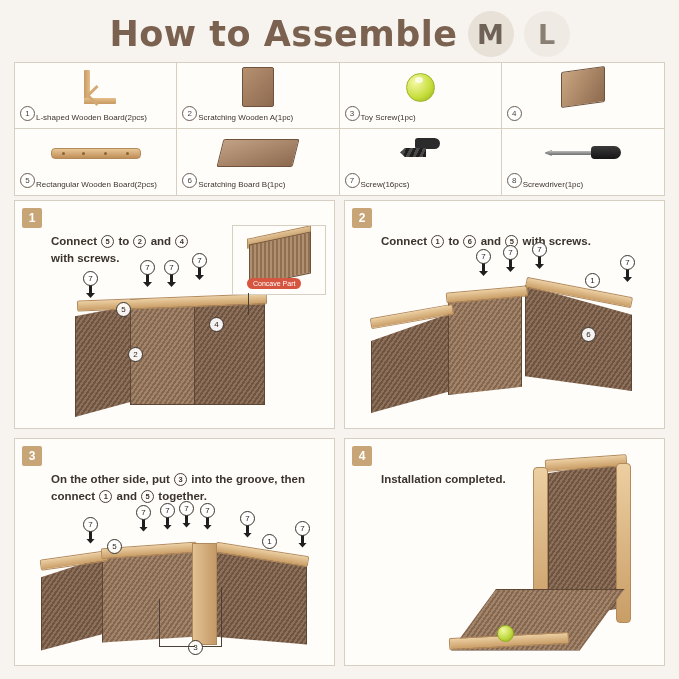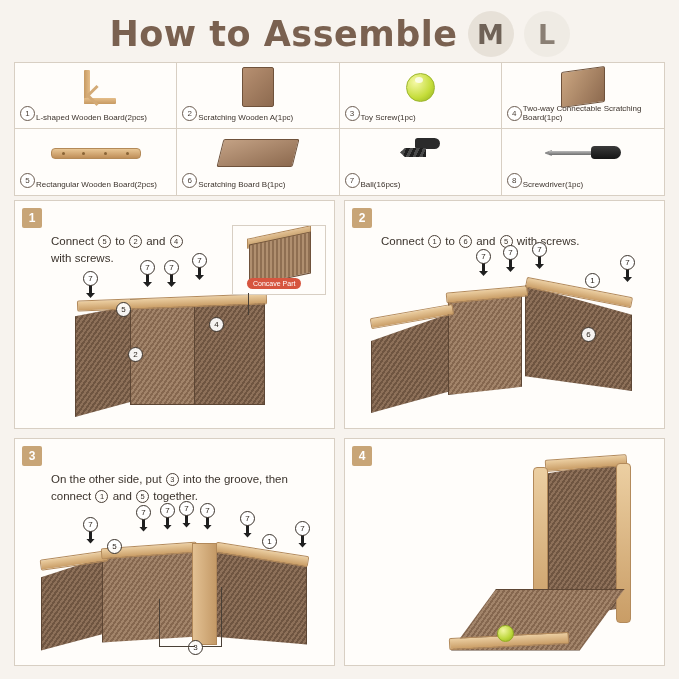--- a/index.html
+++ b/index.html
@@ -232,20 +232,21 @@
     display: flex; align-items: center; justify-content: center;
     border-radius: 2px;
   }
   .step-text {
     position: absolute;
     left: 36px; top: 32px;
     right: 10px;
     font-size: 11.5px;
     color: #3b332c;
     line-height: 1.5;
+    font-weight: bold;
   }
   .step-text .cnum {
     display: inline-flex;
     width: 11px; height: 11px;
     border-radius: 50%;
     border: 1px solid #4a3f36;
     font-size: 7.5px;
     align-items: center; justify-content: center;
     vertical-align: 1px;
     margin: 0 1px;
@@ -368,21 +369,20 @@
         </div>
         <div class="num-badge">3</div>
         <div class="part-label">Toy Screw(1pc)</div>
       </div>
 
       <div class="part-cell">
         <div class="part-art">
           <div class="twoway"></div>
         </div>
         <div class="num-badge">4</div>
-        <div class="part-label">Two-way Connectable Scratching Board(1pc)</div>
       </div>
     </div>
 
     <div class="parts-row">
 
       <div class="part-cell">
         <div class="part-art">
           <div class="rect-wood">
             <span style="left:10px"></span>
               <span style="left:30px"></span>
@@ -403,21 +403,21 @@
       </div>
 
       <div class="part-cell">
         <div class="part-art">
           <div class="screw">
               <div class="head"></div>
               <div class="shaft"></div>
             </div>
         </div>
         <div class="num-badge">7</div>
-        <div class="part-label">Ball(16pcs)</div>
+        <div class="part-label">Screw(16pcs)</div>
       </div>
 
       <div class="part-cell">
         <div class="part-art">
           <div class="driver">
               <div class="tip"></div>
               <div class="rod"></div>
               <div class="handle"></div>
             </div>
         </div>
@@ -546,20 +546,21 @@
         <div class="cir" style="left:173px; top:201px;">3</div>
         <div class="leader" style="left:144px; top:160px; width:1px; height:48px;"></div>
         <div class="leader" style="left:144px; top:207px; width:36px; height:1px;"></div>
         <div class="leader" style="left:206px; top:148px; width:1px; height:60px;"></div>
         <div class="leader" style="left:187px; top:207px; width:20px; height:1px;"></div>
       </div>
     </div>
 
     <div class="step">
       <div class="step-num">4</div>
+      <div class="step-text">Installation completed.</div>
 
       <div class="art">
 
         <div class="panel" style="left:203px; top:22px; width:74px; height:158px;
              clip-path: polygon(0 8%, 100% 0, 100% 92%, 0 100%);"></div>
         <div class="woodbar" style="left:200px; top:18px; width:80px; height:10px; transform:rotate(-4deg);"></div>
 
         <div class="woodbar" style="left:188px; top:28px; width:13px; height:152px; border-radius:4px;"></div>
         <div class="woodbar" style="left:271px; top:24px; width:13px; height:158px; border-radius:4px;"></div>
 

